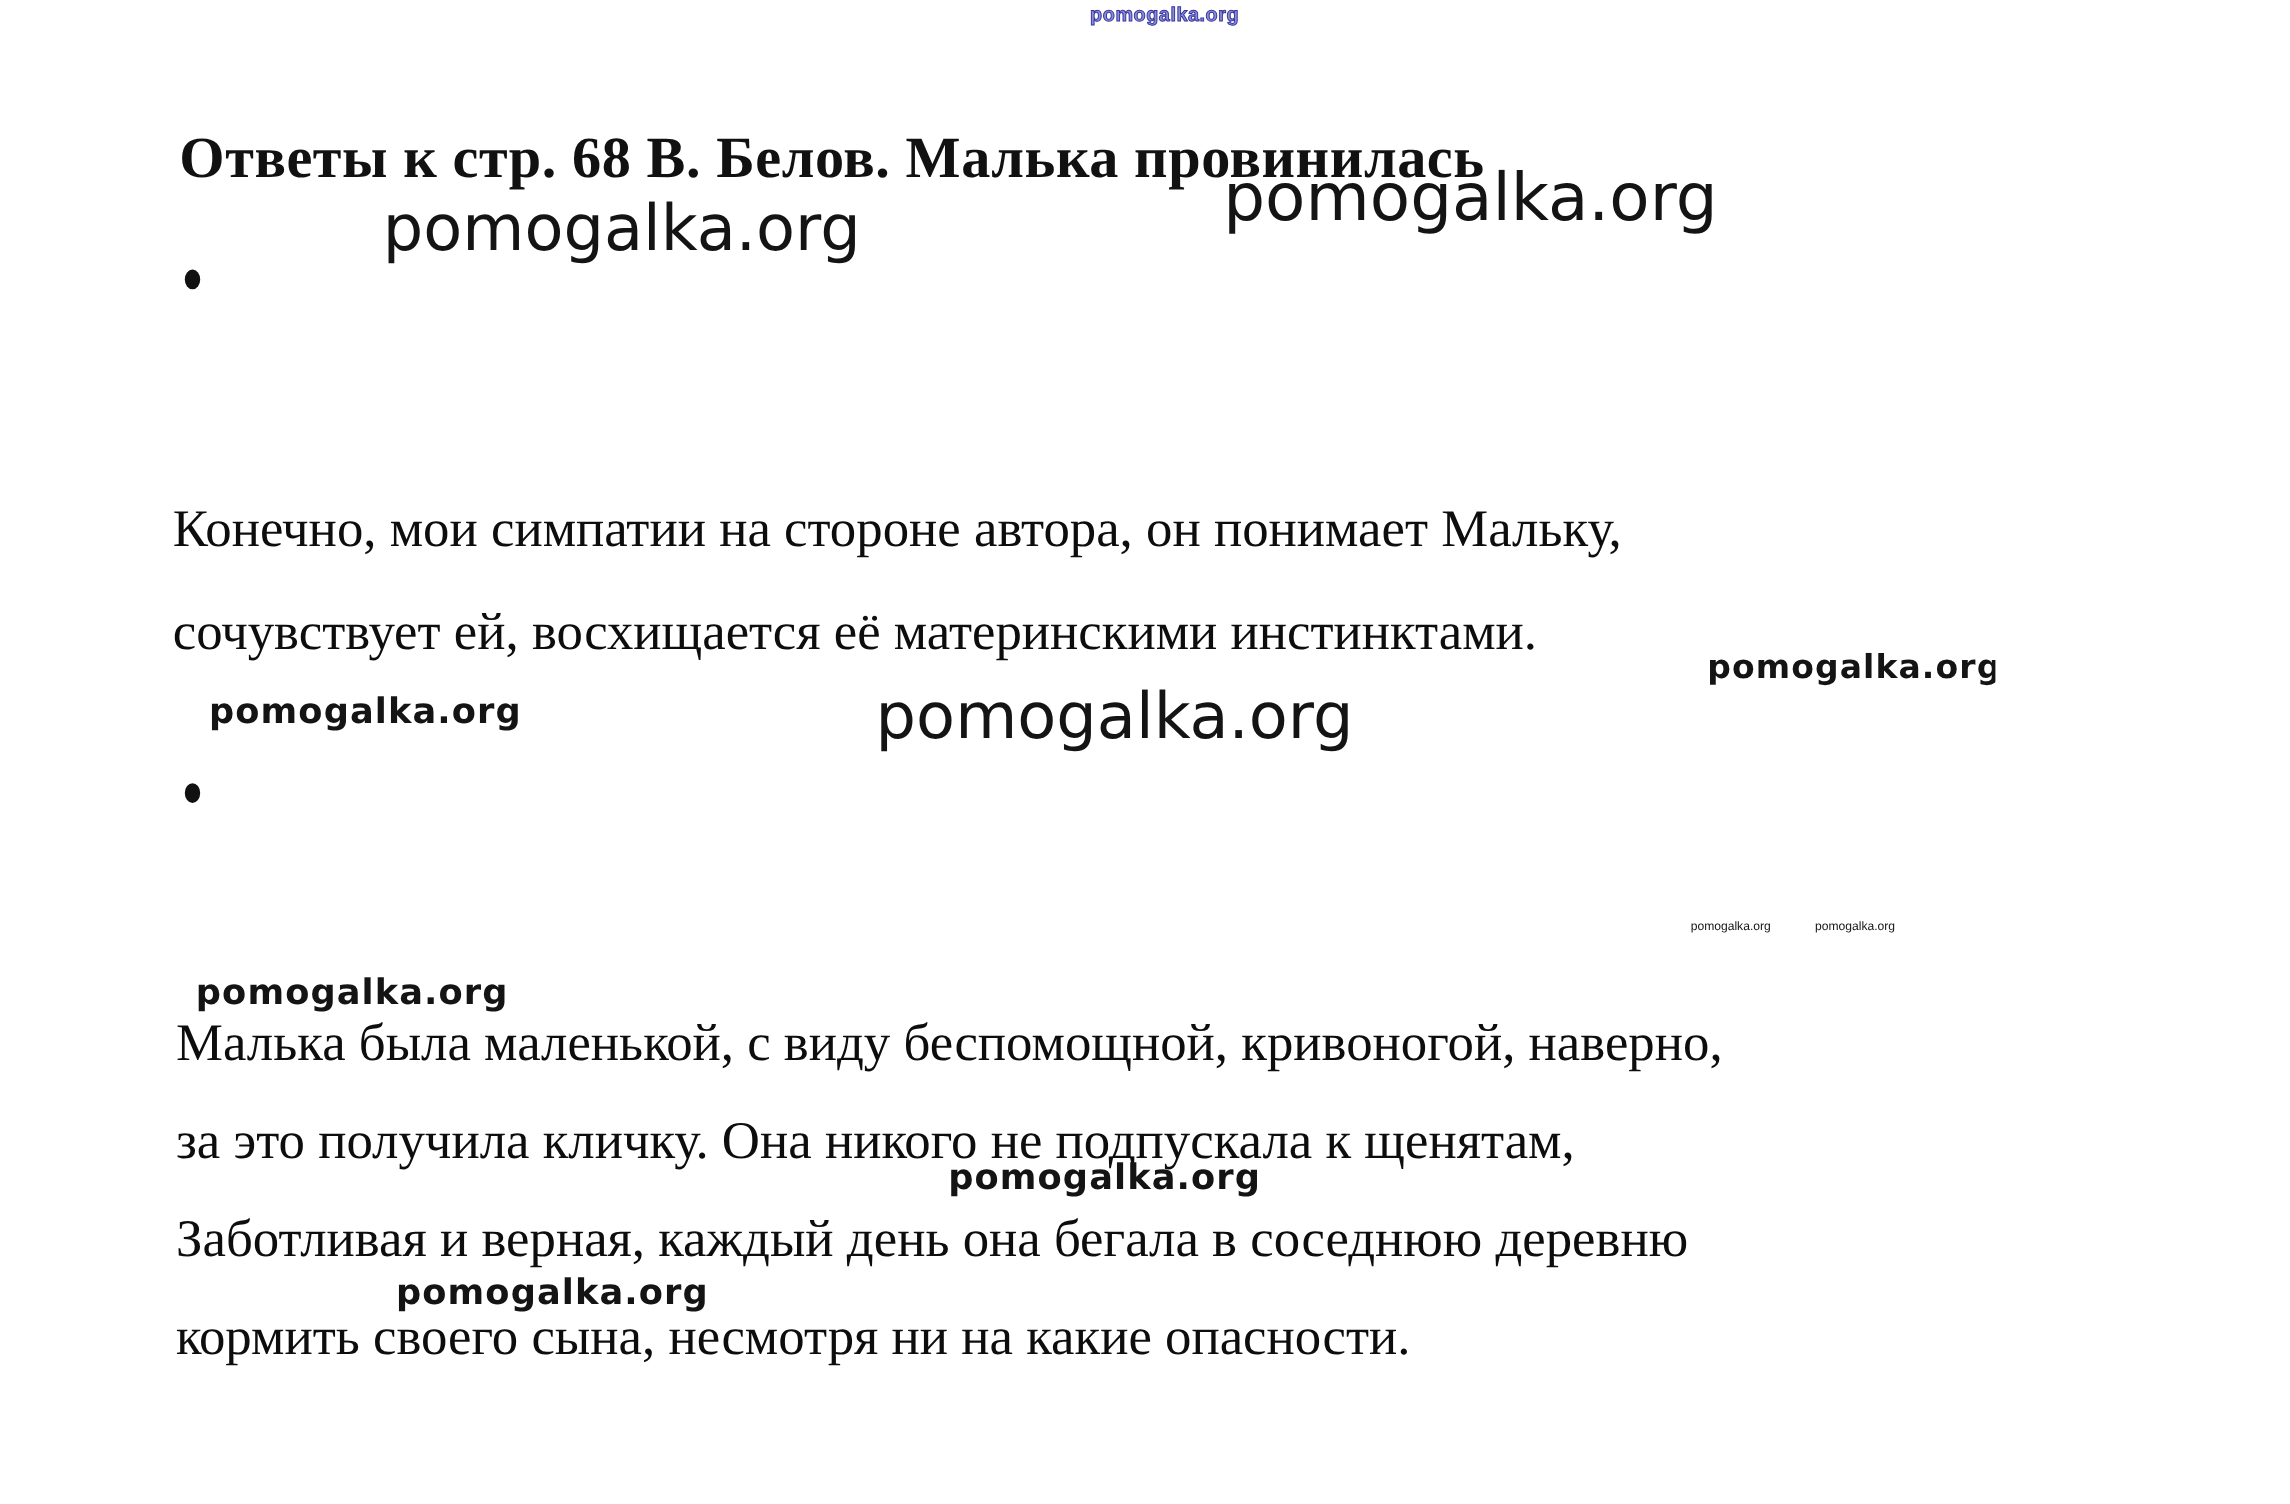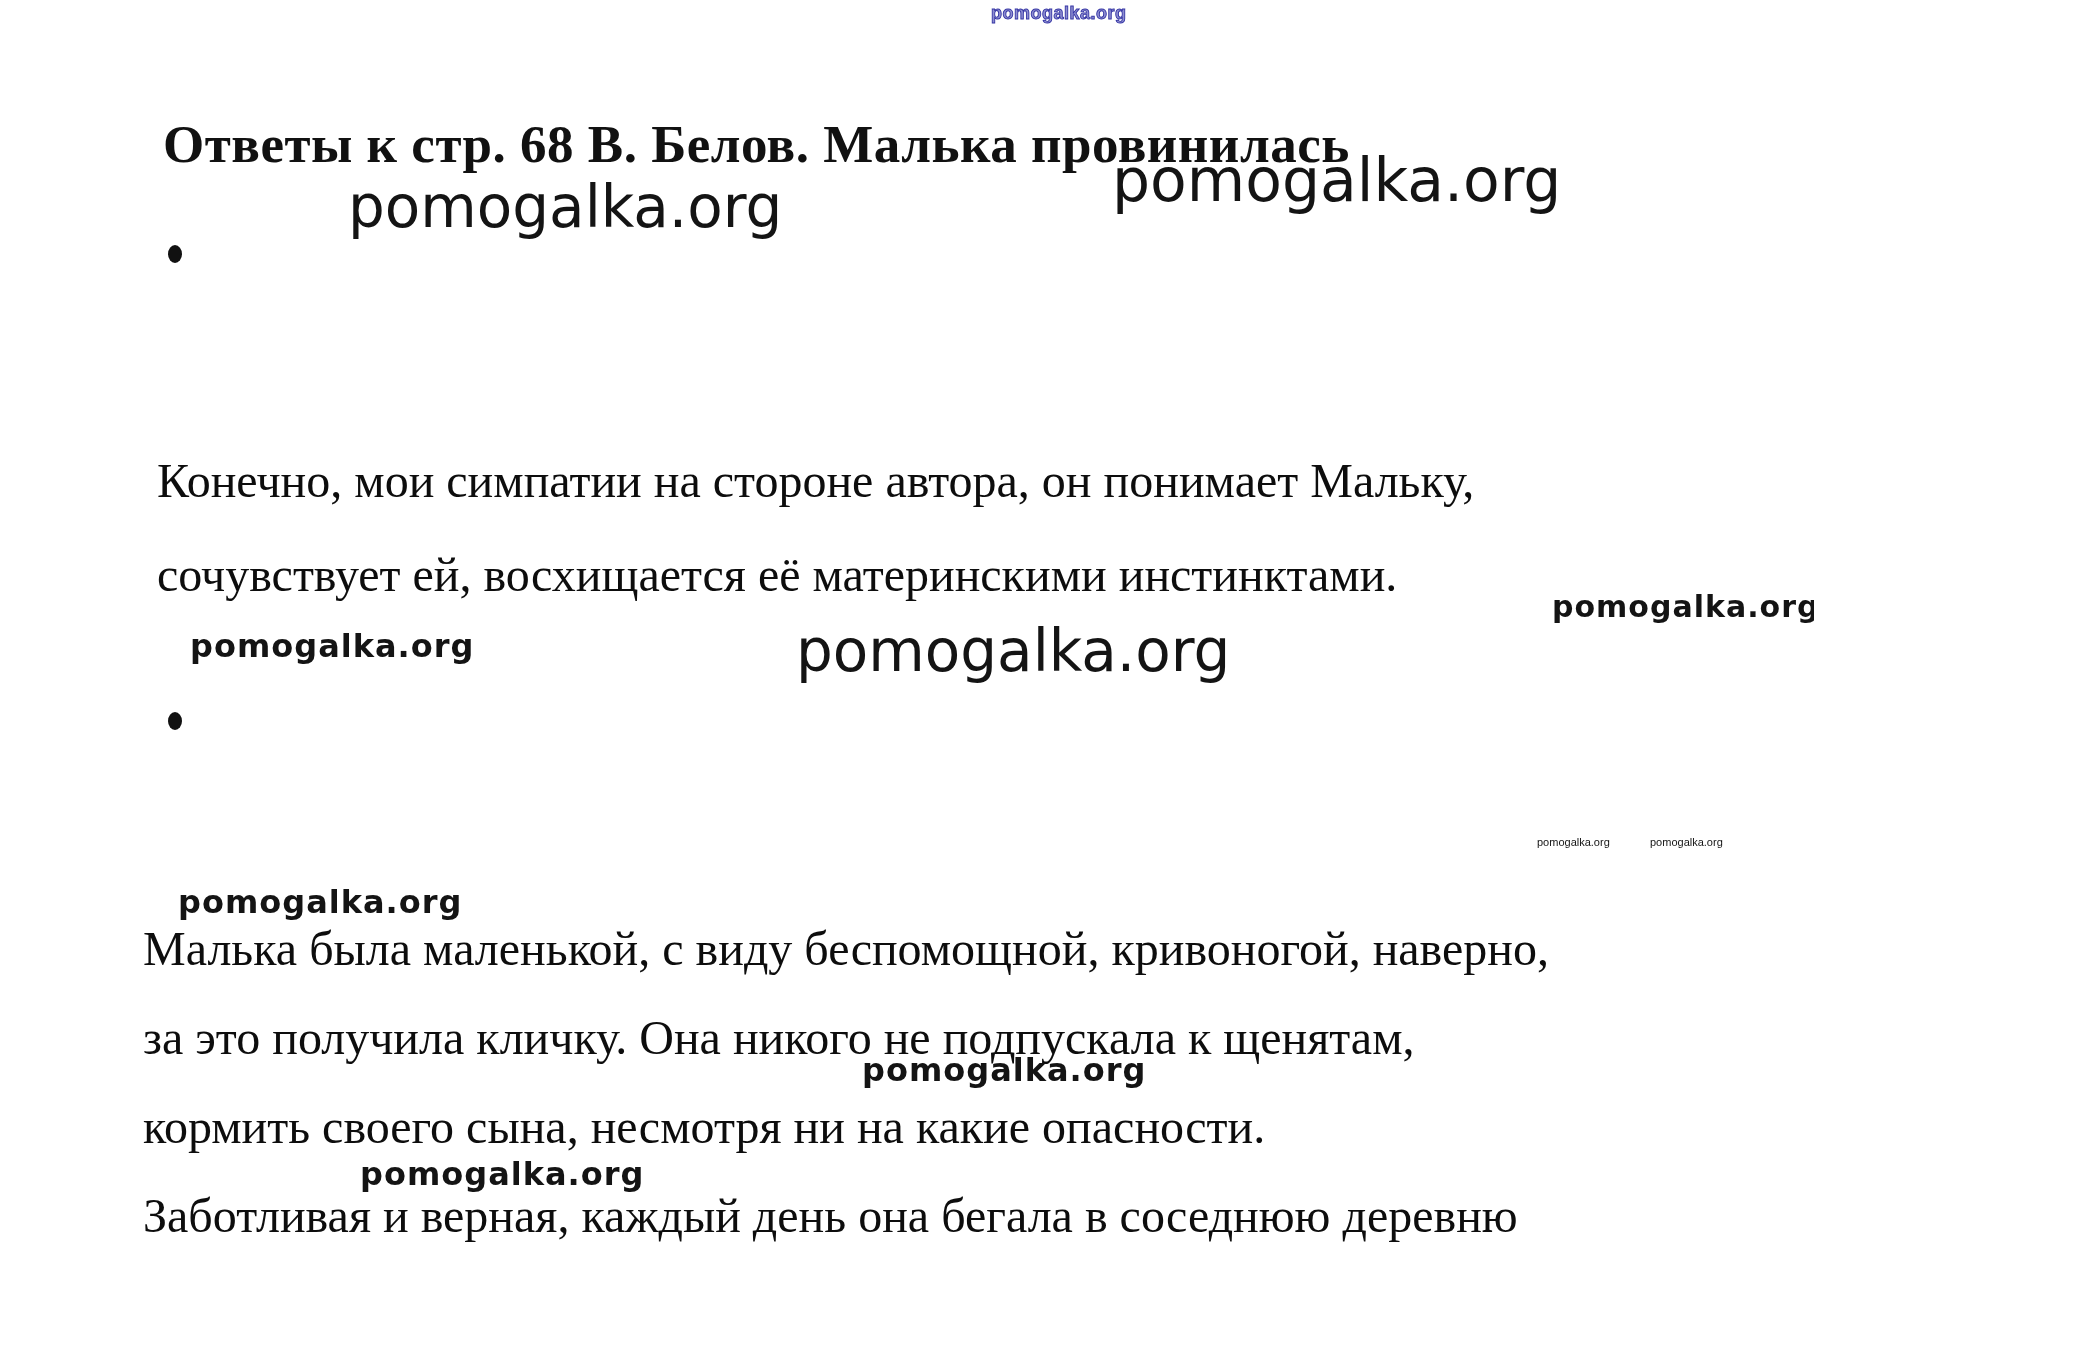--- a/index.html
+++ b/index.html
@@ -26,21 +26,21 @@
   }
   .body-line{
     font-family:"Liberation Serif", serif;
     font-size:48px;
     color:#0d0d0d;
     white-space:nowrap;
   }
   .q-block-1{left:240px; top:209px; line-height:85px;}
   .q-block-2{left:240px; top:671px; line-height:89px;}
   .a-block-1{left:157px; top:434px; line-height:94px;}
-  .a-block-2{left:143px; top:904px; line-height:89px;}
+  .a-block-2{left:160px; top:904px; line-height:89px;}
   .bullet-dot{
     width:14px; height:18px;
     background:#111111;
     border-radius:50%;
   }
   .dot-1{left:168px; top:245px;}
   .dot-2{left:168px; top:712px;}
   .wm{
     font-family:"DejaVu Sans", sans-serif;
     color:#141414;
@@ -92,20 +92,20 @@
 
   <div class="abs bullet-dot dot-2"></div>
 
   <div class="abs wm wm-f">pomogalka.org</div>
   <div class="abs wm wm-g">pomogalka.org</div>
   <div class="abs wm wm-h">pomogalka.org</div>
 
   <div class="abs a-block-2">
     <div class="body-line">Малька была маленькой, с виду беспомощной, кривоногой, наверно,</div>
     <div class="body-line">за это получила кличку. Она никого не подпускала к щенятам,</div>
+    <div class="body-line">Заботливая и верная, каждый день она бегала в соседнюю деревню</div>
     <div class="body-line">кормить своего сына, несмотря ни на какие опасности.</div>
-    <div class="body-line">Заботливая и верная, каждый день она бегала в соседнюю деревню</div>
   </div>
 
   <div class="abs wm wm-i">pomogalka.org</div>
   <div class="abs wm wm-j">pomogalka.org</div>
 
 </div>
 
 </body></html>

